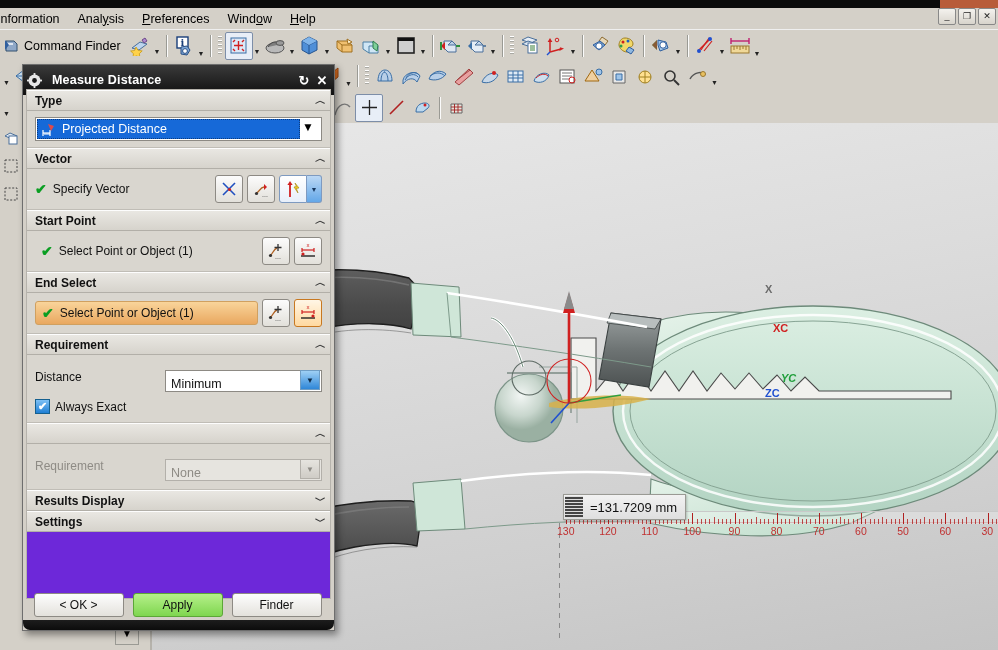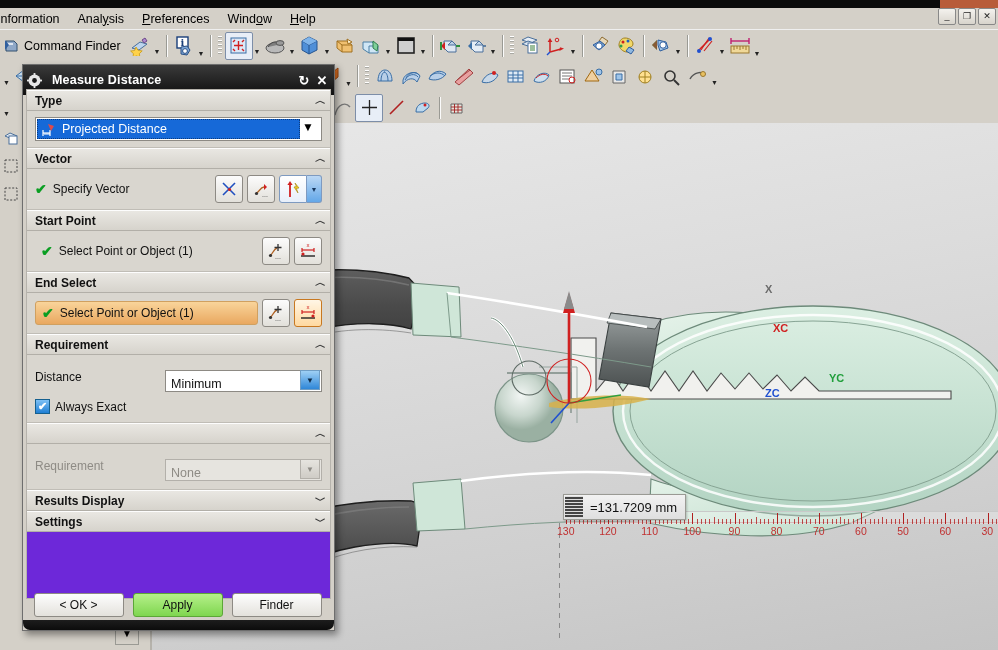--- a/index.html
+++ b/index.html
@@ -627,21 +627,21 @@
       <path d="M418 170 L424 190 L412 190 Z" fill="#d02020"></path>
       <path d="M418 168 L423 186 L413 186 Z" fill="#8a8a8a"></path>
       <line x1="418" y1="280" x2="470" y2="272" stroke="#2f9f3f" stroke-width="1.6"></line>
       <line x1="418" y1="280" x2="400" y2="300" stroke="#2050d0" stroke-width="1.6"></line>
       <circle cx="418" cy="258" r="22" fill="none" stroke="#d02020" stroke-width="1.1"></circle>
     </g>
   </svg>
 
   <div class="axlbl" style="left:614px;top:160px;color:#6b6b6b;">X</div>
   <div class="axlbl" style="left:622px;top:199px;color:#d02020;">XC</div>
-  <div class="axlbl" style="left:678px;top:249px;color:#1f9e3a;">YC</div>
+  <div class="axlbl" style="left:630px;top:249px;color:#1f9e3a;font-style:italic;">YC</div>
   <div class="axlbl" style="left:614px;top:264px;color:#2050d0;">ZC</div>
 
   <div id="extline"></div>
   <div id="rulerline"></div>
   <div id="ruler">
       <div class="tick" style="left: 429.969px; height: 5px; opacity: 0.8;"></div>
       <div class="tick" style="left: 425.754px; height: 5px; opacity: 0.8;"></div>
       <div class="tick" style="left: 421.538px; height: 11px; opacity: 1;"></div>
       <div class="tick" style="left: 417.323px; height: 5px; opacity: 0.8;"></div>
       <div class="tick" style="left: 413.108px; height: 5px; opacity: 0.8;"></div>

